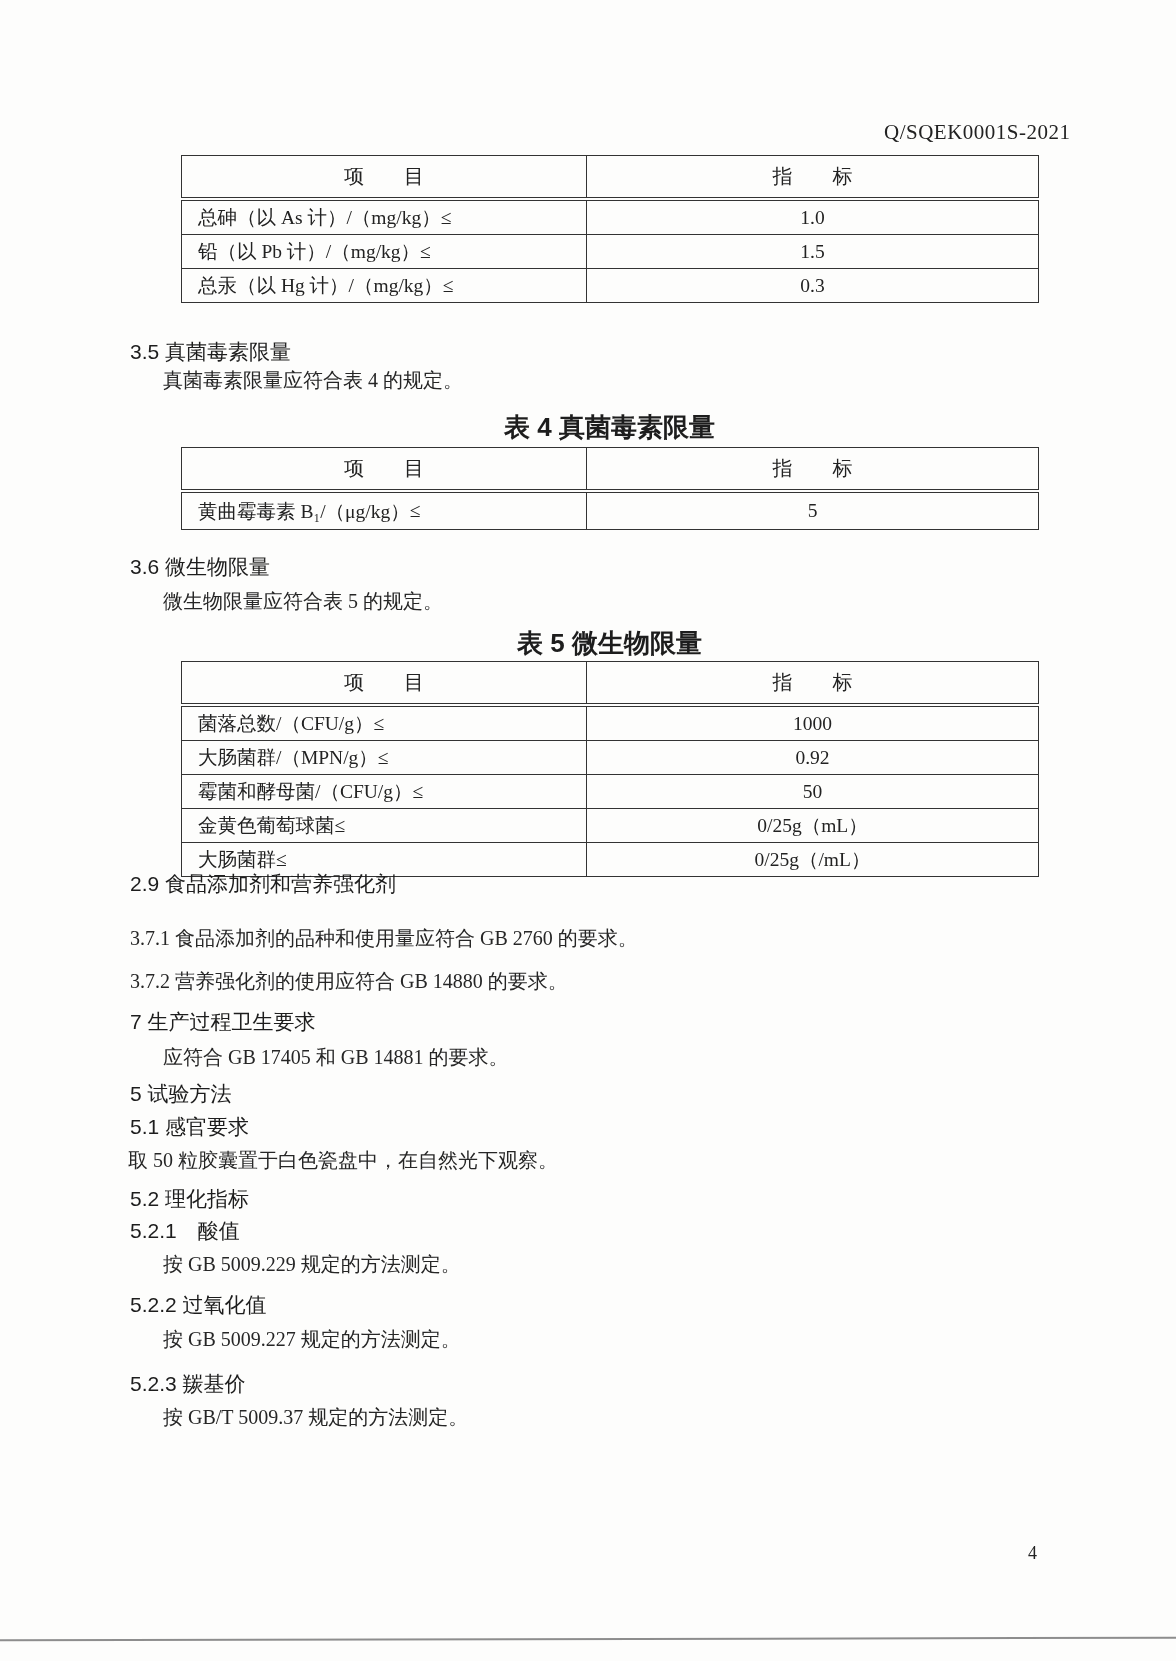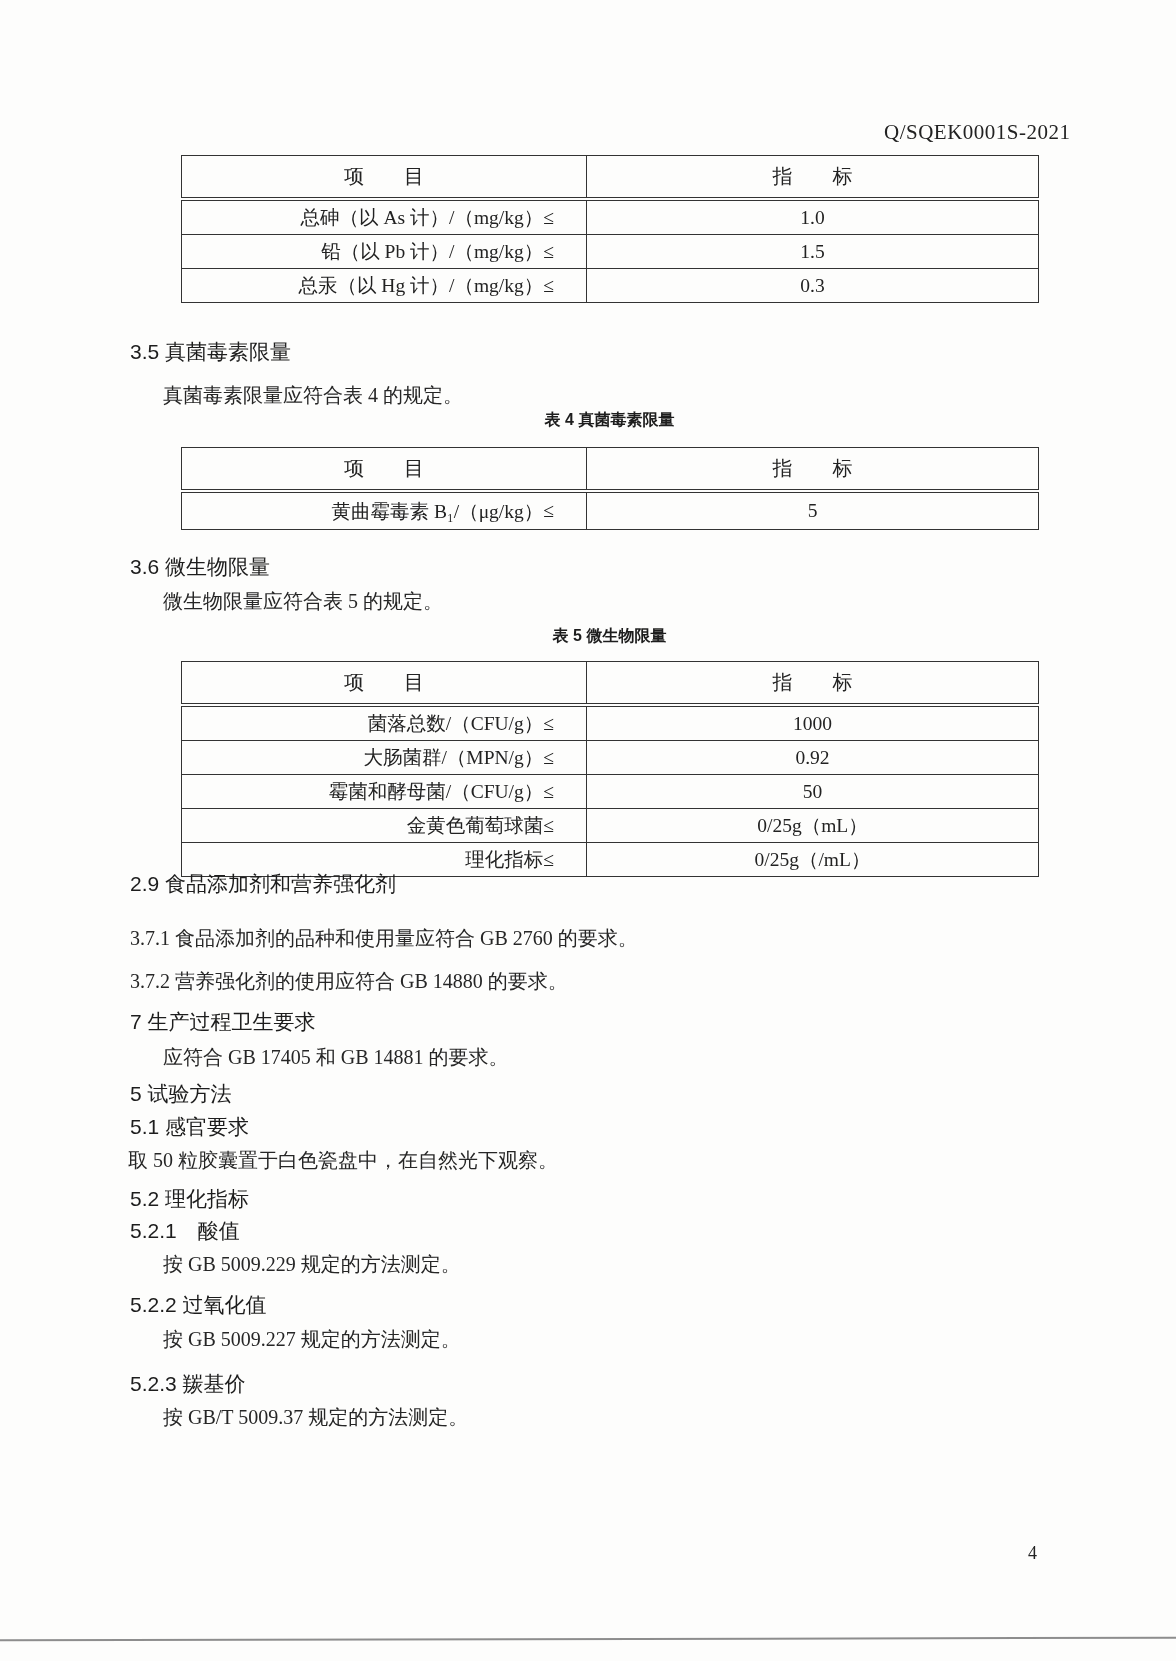--- a/index.html
+++ b/index.html
@@ -42,34 +42,34 @@
     height: 41px;
     font-weight: normal;
     font-size: 20px;
     text-align: center;
     border-bottom: 4px double #333;
   }
   .std-table tbody td { height: 33px; }
   .t4 tbody td { height: 36px; font-family: Liberation Serif, serif; }
   .cell-item {
     display: flex;
-    justify-content: flex-end;
+    justify-content: flex-start;
     align-items: center;
     padding: 0 32px 0 16px;
   }
   .cell-value { text-align: center; }
 
   .tbl-caption {
     position: absolute;
     left: 181px;
     width: 857px;
     text-align: center;
     font-family: "Liberation Sans", sans-serif;
     font-weight: bold;
-    font-size: 16px;
+    font-size: 26px;
     color: #1d1d1d;
   }
 
   
   .h-sec {
     position: absolute;
     font-family: "Liberation Sans", sans-serif;
     font-weight: normal;
     font-size: 21px;
     color: #1d1d1d;
@@ -142,21 +142,21 @@
               <span>总汞（以 Hg 计）/（mg/kg）</span>
               <span>≤</span>
             </div>
           </td>
         <td class="cell-value">0.3</td>
       </tr>
     </tbody>
   </table>
 
   <div class="h-sec" style="top:338px; left:130px">3.5 真菌毒素限量</div>
-  <div class="p-body" style="top:382px; left:163px">真菌毒素限量应符合表 4 的规定。</div>
+  <div class="p-body" style="top:367px; left:163px">真菌毒素限量应符合表 4 的规定。</div>
 
   <div class="tbl-caption" style="top:410px">表 4 真菌毒素限量</div>
 
   <table class="std-table t4" style="top:447px">
     <colgroup>
         <col class="c1">
         <col class="c2">
       </colgroup>
     <thead>
       <tr>
@@ -226,21 +226,21 @@
             <div class="cell-item">
               <span>金黄色葡萄球菌</span>
               <span>≤</span>
             </div>
           </td>
         <td class="cell-value">0/25g（mL）</td>
       </tr>
       <tr>
         <td>
             <div class="cell-item">
-              <span>理化指标</span>
+              <span>大肠菌群</span>
               <span>≤</span>
             </div>
           </td>
         <td class="cell-value">0/25g（/mL）</td>
       </tr>
     </tbody>
   </table>
 
   <div class="h-sec" style="top:870px; left:130px">2.9 食品添加剂和营养强化剂</div>
   <div class="p-body" style="top:925px; left:130px">3.7.1 食品添加剂的品种和使用量应符合 GB 2760 的要求。</div>

